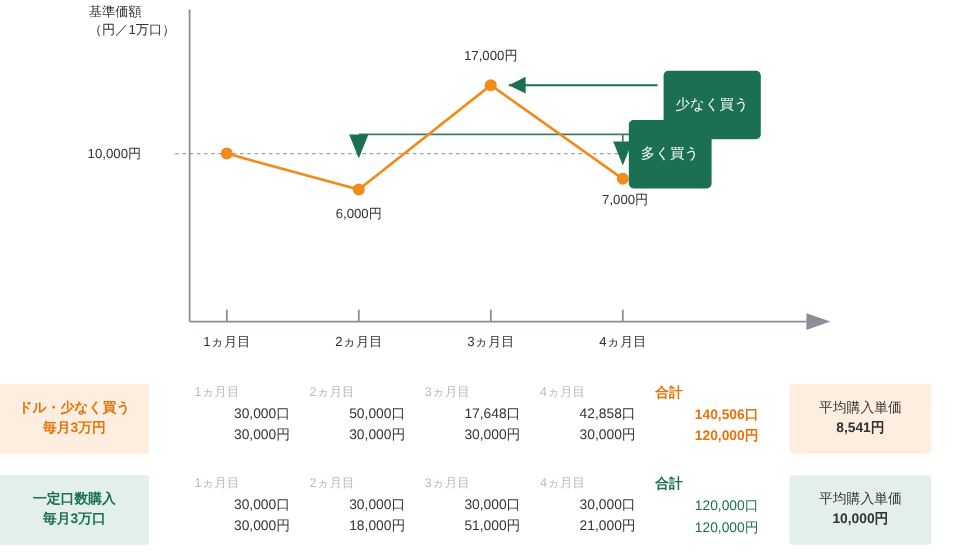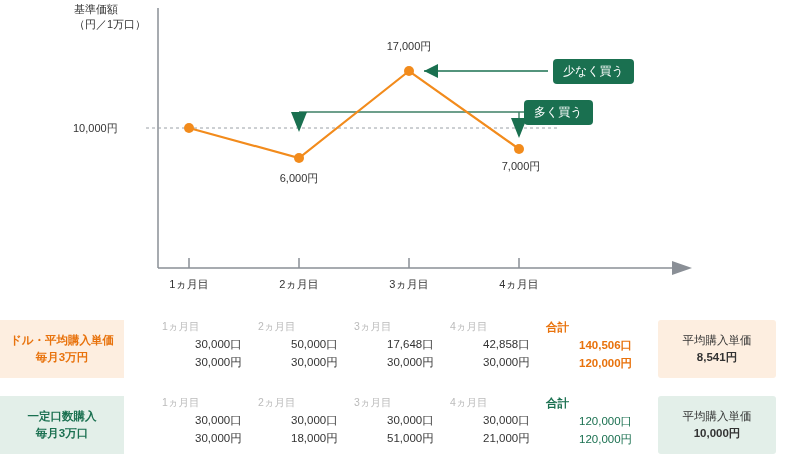--- a/index.html
+++ b/index.html
@@ -7,21 +7,21 @@
     width:800px;height:467px;background:#ffffff;
     font-family:"Liberation Sans","DejaVu Sans",sans-serif;
     color:#333;position:relative;overflow:hidden;
   }
   .wrap{position:absolute;left:0;top:0;width:800px;height:347px;}
   svg.chart{position:absolute;left:0;top:0;width:800px;height:310px;}
   .axis-title{font-size:11px;fill:#333;}
   .tick-label{font-size:11px;fill:#333;}
   .pt-label{font-size:11px;fill:#333;}
   .callout{position:absolute;background:#1a7050;color:#ffffff;font-size:12px;
-           border-radius:4px;padding:4px 10px;white-space:nowrap;}
+           border-radius:4px;padding:20px 10px;white-space:nowrap;}
   
   .rowblock{position:absolute;left:0;width:800px;display:flex;align-items:stretch;}
   .rowlabel{width:124px;min-height:58px;display:flex;flex-direction:column;
             align-items:center;justify-content:center;font-size:11.5px;
             line-height:1.45;font-weight:bold;text-align:center;}
   .rowlabel.dca{background:#fdeee0;color:#e8720c;}
   .rowlabel.fixed{background:#e3efe9;color:#1a7050;}
   .cols{flex:1;display:flex;padding-left:38px;box-sizing:border-box;}
   .col{width:96px;display:flex;flex-direction:column;gap:3px;font-size:11.5px;}
   .col .hd{color:#bbbbbb;font-size:10.5px;}
@@ -83,21 +83,21 @@
     <text class="pt-label" x="299" y="182" text-anchor="middle">6,000円</text>
     <text class="pt-label" x="409" y="50" text-anchor="middle">17,000円</text>
     <text class="pt-label" x="521" y="170" text-anchor="middle">7,000円</text>
   </svg>
 
   <div class="callout" style="left:553px;top:59px;">少なく買う</div>
   <div class="callout" style="left:524px;top:100px;">多く買う</div>
 
   <div class="rowblock" style="top:320px;">
     <div class="rowlabel dca">
-      <span>ドル・平均購入単価</span>
+      <span>ドル・少なく買う</span>
       <span>毎月3万円</span>
     </div>
     <div class="cols">
       <div class="col">
         <span class="hd">1ヵ月目</span>
         <span class="v">30,000口</span>
         <span class="v">30,000円</span>
       </div>
       <div class="col">
         <span class="hd">2ヵ月目</span>

